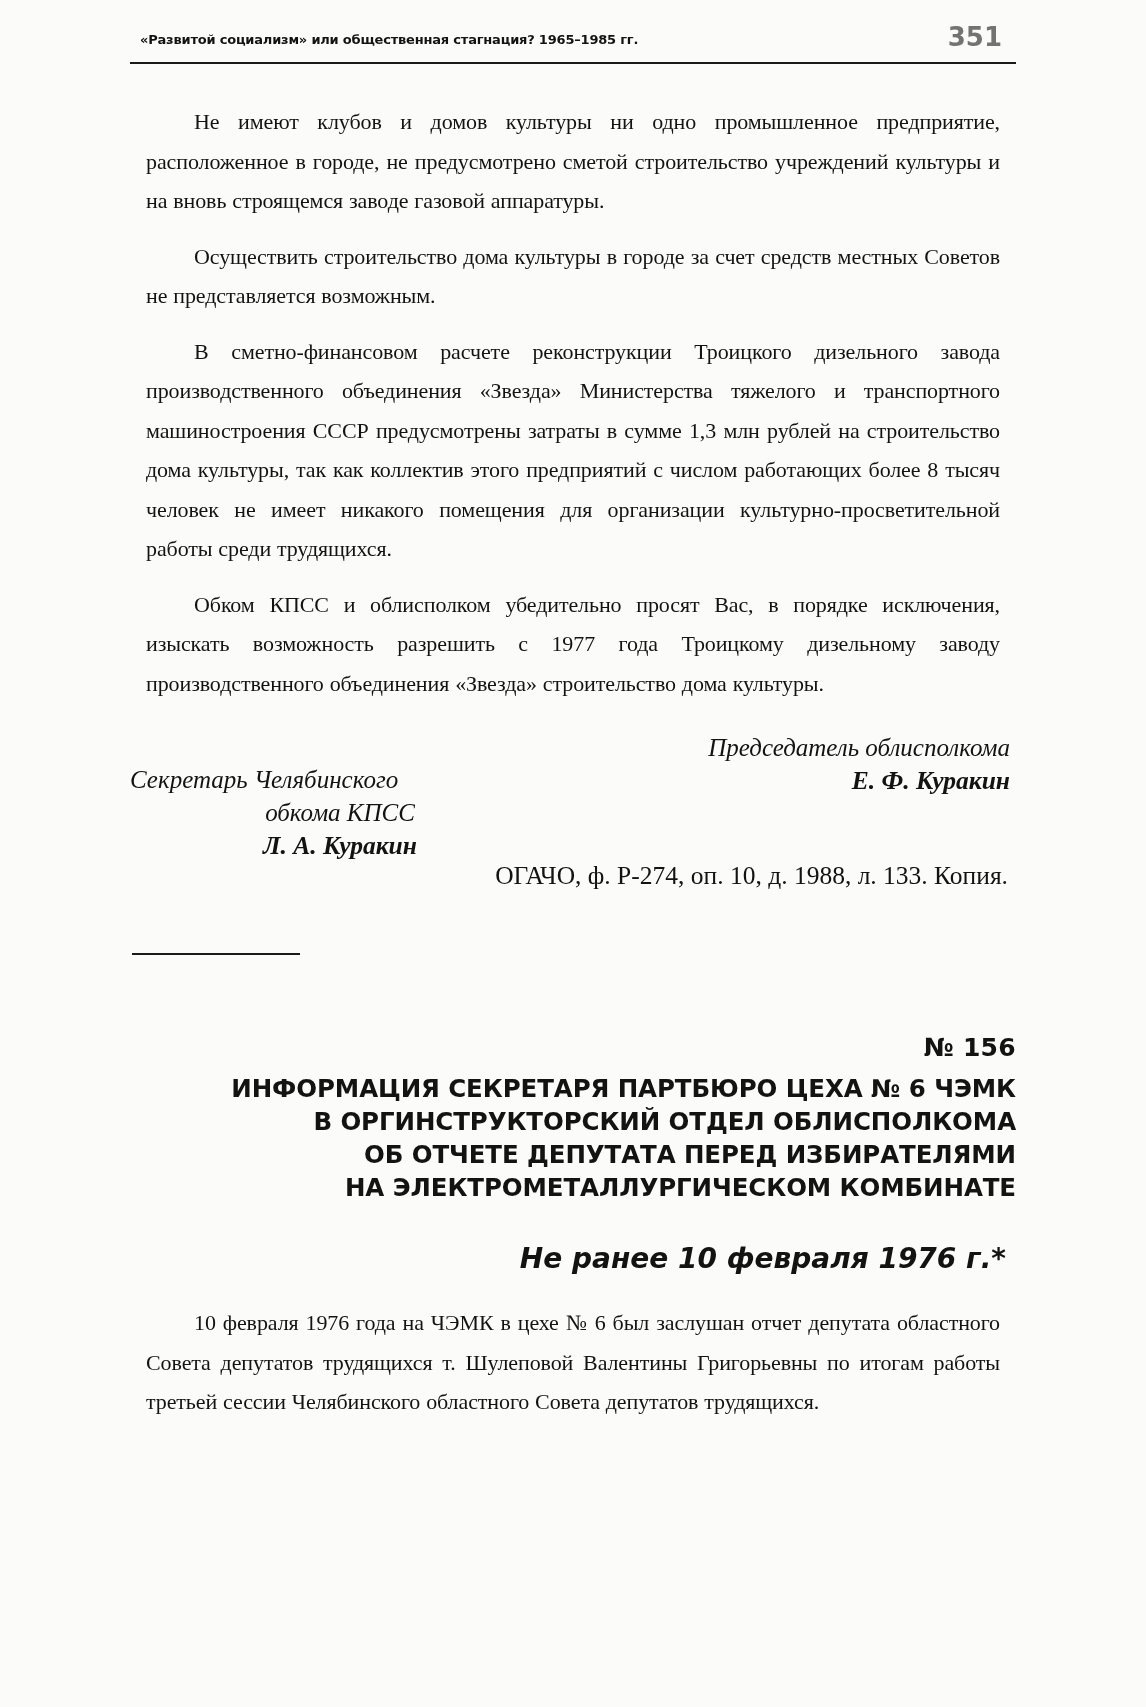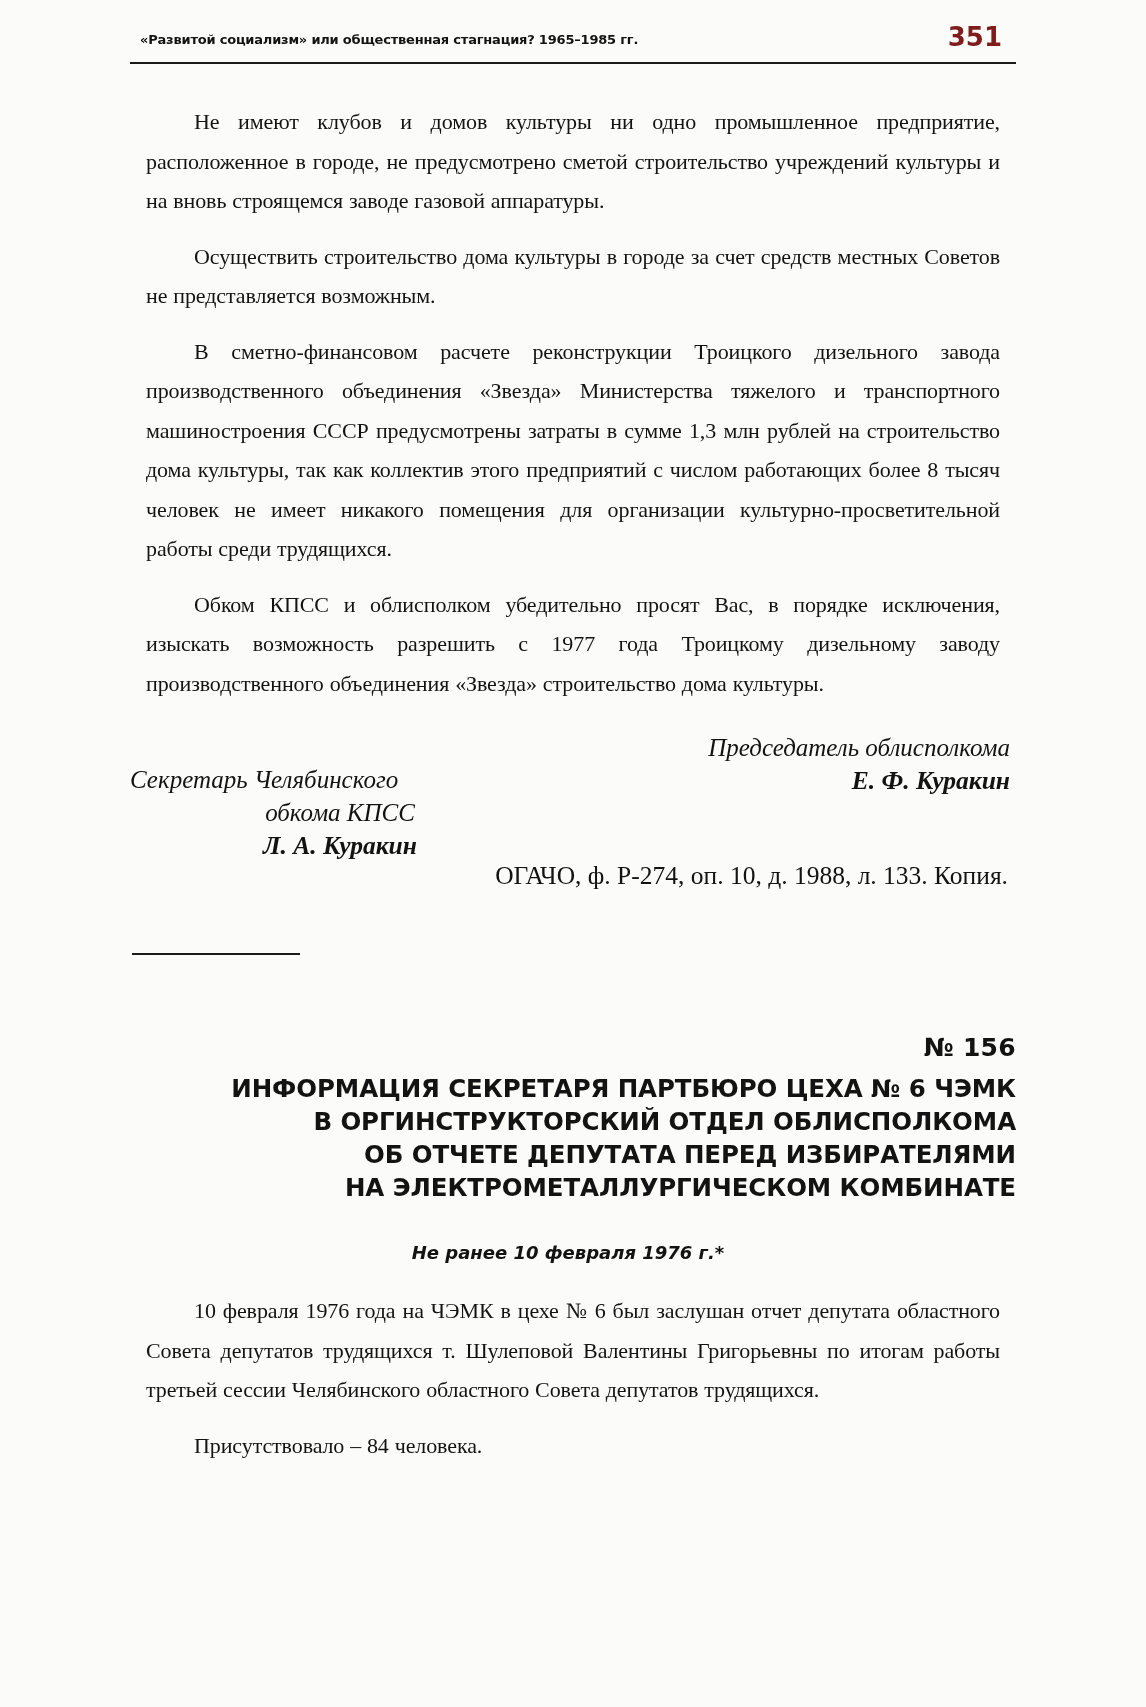--- a/index.html
+++ b/index.html
@@ -45,21 +45,21 @@
     white-space: nowrap;
     color: #131313;
   }
   .runhead-page {
     position: absolute;
     right: 14px;
     top: 22px;
     font-family: "DejaVu Sans", sans-serif;
     font-weight: bold;
     font-size: 26px;
-    color: #7f1d1d;
+    color: #737373;
   }
   .runhead-rule {
     position: absolute;
     left: 0;
     right: 0;
     top: 62px;
     border-bottom: 2.5px solid #1a1a1a;
   }
 
   
@@ -147,26 +147,26 @@
   .doc-title {
     margin-top: 10px;
     font-family: "DejaVu Sans", sans-serif;
     font-weight: bold;
     font-size: 24.5px;
     line-height: 33px;
     letter-spacing: -0.1px;
   }
   .doc-date {
     margin-top: 38px;
-    text-align: center;
+    text-align: right;
     padding-right: 10px;
     font-family: "DejaVu Sans", sans-serif;
     font-style: italic;
     font-weight: bold;
-    font-size: 18px;
+    font-size: 28px;
   }
   .doc-body {
     margin-top: 28px;
   }
 </style>
 </head>
 <body>
 
 <div class="page">
   <div class="content">
@@ -209,17 +209,16 @@
         <div>В ОРГИНСТРУКТОРСКИЙ ОТДЕЛ ОБЛИСПОЛКОМА</div>
         <div>ОБ ОТЧЕТЕ ДЕПУТАТА ПЕРЕД ИЗБИРАТЕЛЯМИ</div>
         <div>НА ЭЛЕКТРОМЕТАЛЛУРГИЧЕСКОМ КОМБИНАТЕ</div>
       </div>
     </div>
 
     <div class="doc-date">Не ранее 10 февраля 1976 г.*</div>
 
     <div class="doc-body">
       <p class="para">10 февраля 1976 года на ЧЭМК в цехе № 6 был заслушан отчет депутата областного Совета депутатов трудящихся т. Шулеповой Валентины Григорьевны по итогам работы третьей сессии Челябинского областного Совета депутатов трудящихся.</p>
-      <p class="para">Присутствовало – 84 человека.</p>
     </div>
 
   </div>
 </div>
 
 </body></html>

